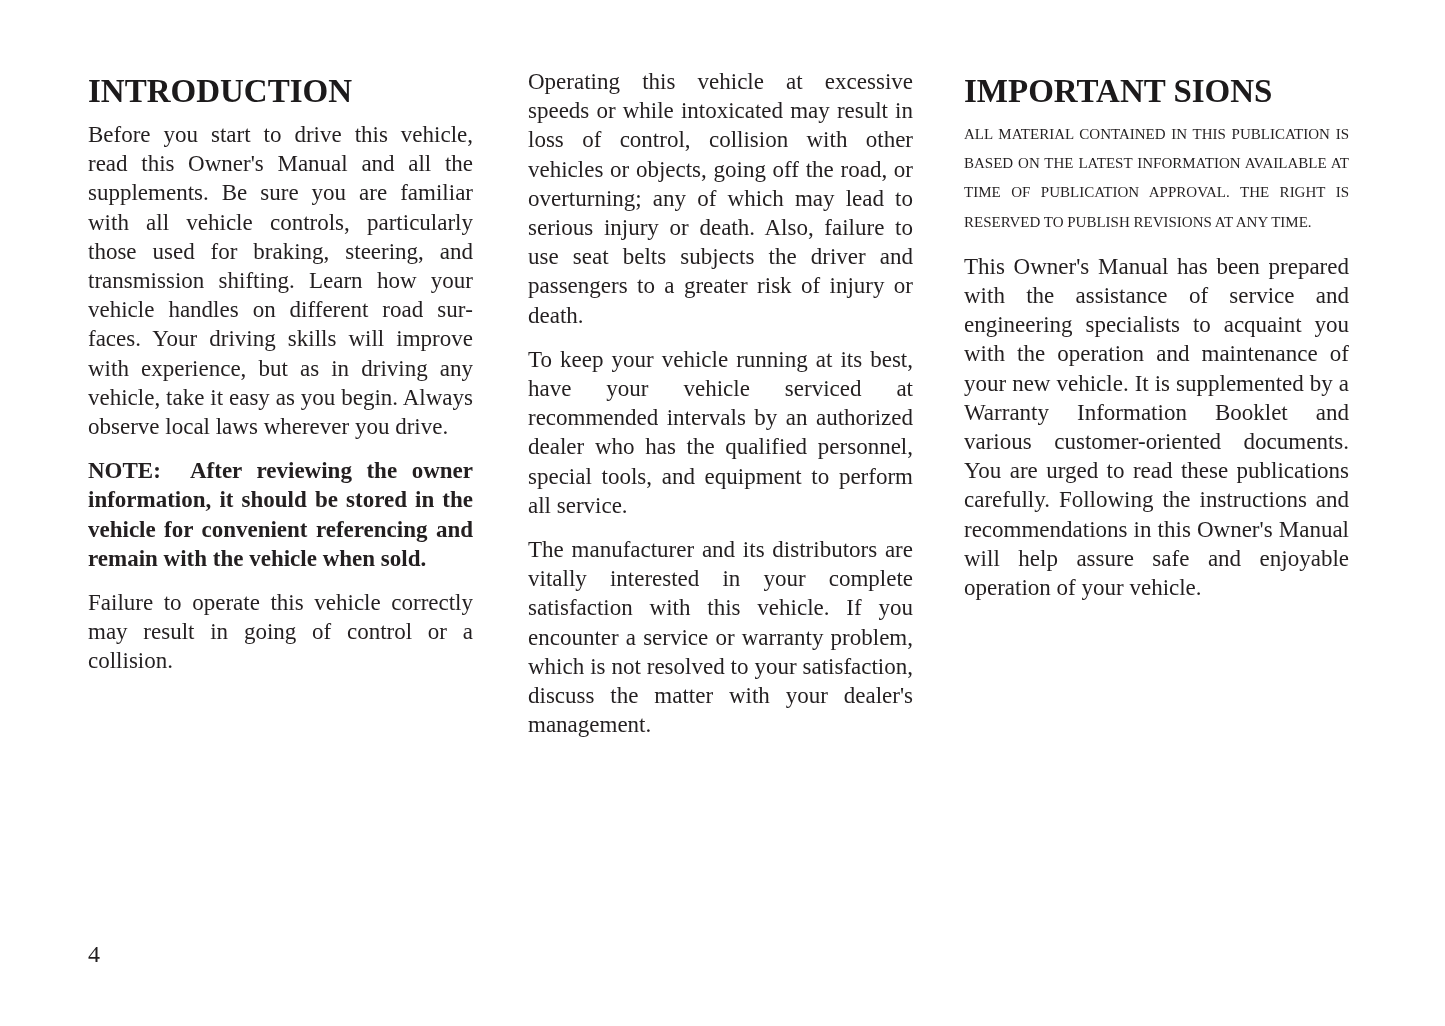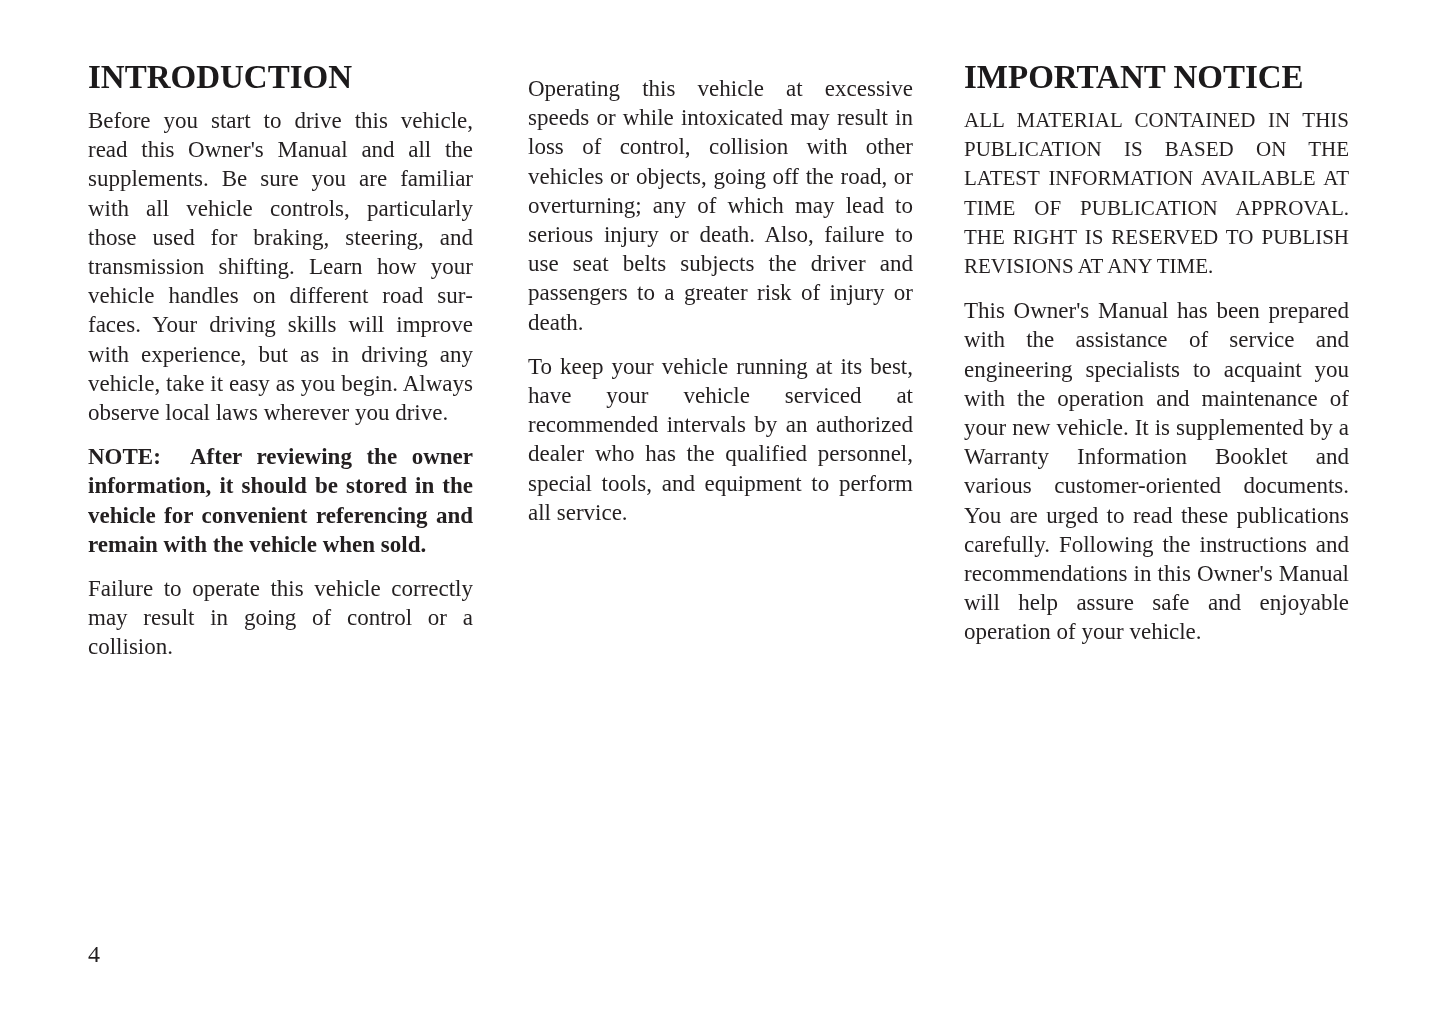--- a/index.html
+++ b/index.html
@@ -21,38 +21,38 @@
     width: 385px;
   }
   .col-1 { left: 88px; }
   .col-2 { left: 528px; }
   .col-3 { left: 964px; }
   h1 {
     font-family: "Liberation Serif", "DejaVu Serif", serif;
     font-weight: bold;
     font-size: 33px;
     line-height: 38px;
-    margin: 4px 0 10px 0;
+    margin: 18px 0 10px 0;
     letter-spacing: 0px;
     color: #1c1a1b;
   }
   p {
     margin: 0 0 15px 0;
     font-size: 23px;
     line-height: 29.2px;
     text-align: justify;
     text-align-last: left;
     hyphens: manual;
   }
-  .col-2 p:first-child { margin-top: 20px; }
+  .col-2 p:first-child { margin-top: 13px; }
   p.note {
     font-weight: bold;
   }
   p.caps {
-    font-size: 21px;
+    font-size: 15px;
     letter-spacing: 0px;
   }
   .page-number {
     position: absolute;
     left: 88px;
     top: 940px;
     font-size: 24px;
     line-height: 28px;
   }
 </style>
@@ -62,21 +62,22 @@
 <div class="col col-1">
   <h1>INTRODUCTION</h1>
   <p>Before you start to drive this vehicle, read this Owner's Manual and all the supplements. Be sure you are familiar with all vehicle controls, particularly those used for braking, steering, and transmission shifting. Learn how your vehicle handles on different road sur­faces. Your driving skills will improve with experience, but as in driving any vehicle, take it easy as you begin. Al­ways observe local laws wherever you drive.</p>
   <p class="note">NOTE:&nbsp;&nbsp;After reviewing the owner information, it should be stored in the vehicle for convenient refer­encing and remain with the vehicle when sold.</p>
   <p>Failure to operate this vehicle cor­rectly may result in going of control or a collision.</p>
 </div>
 
 <div class="col col-2">
   <p>Operating this vehicle at excessive speeds or while intoxicated may result in loss of control, collision with other vehicles or objects, going off the road, or overturning; any of which may lead to serious injury or death. Also, failure to use seat belts subjects the driver and passengers to a greater risk of injury or death.</p>
   <p>To keep your vehicle running at its best, have your vehicle serviced at recommended intervals by an autho­rized dealer who has the qualified per­sonnel, special tools, and equipment to perform all service.</p>
+  <p>The manufacturer and its distributors are vitally interested in your complete satisfaction with this vehicle. If you encounter a service or warranty prob­lem, which is not resolved to your satisfaction, discuss the matter with your dealer's management.</p>
 </div>
 
 <div class="col col-3">
-  <h1>IMPORTANT NOTICE</h1>
+  <h1>IMPORTANT SIONS</h1>
   <p class="caps">ALL MATERIAL CONTAINED IN THIS PUBLICATION IS BASED ON THE LATEST INFORMATION AVAILABLE AT TIME OF PUBLI­CATION APPROVAL. THE RIGHT IS RESERVED TO PUBLISH REVI­SIONS AT ANY TIME.</p>
   <p>This Owner's Manual has been pre­pared with the assistance of service and engineering specialists to ac­quaint you with the operation and maintenance of your new vehicle. It is supplemented by a Warranty Infor­mation Booklet and various customer-oriented documents. You are urged to read these publications carefully. Following the instructions and recommendations in this Owner's Manual will help assure safe and en­joyable operation of your vehicle.</p>
 </div>
 
 <div class="page-number">4</div>
 
 </body></html>

